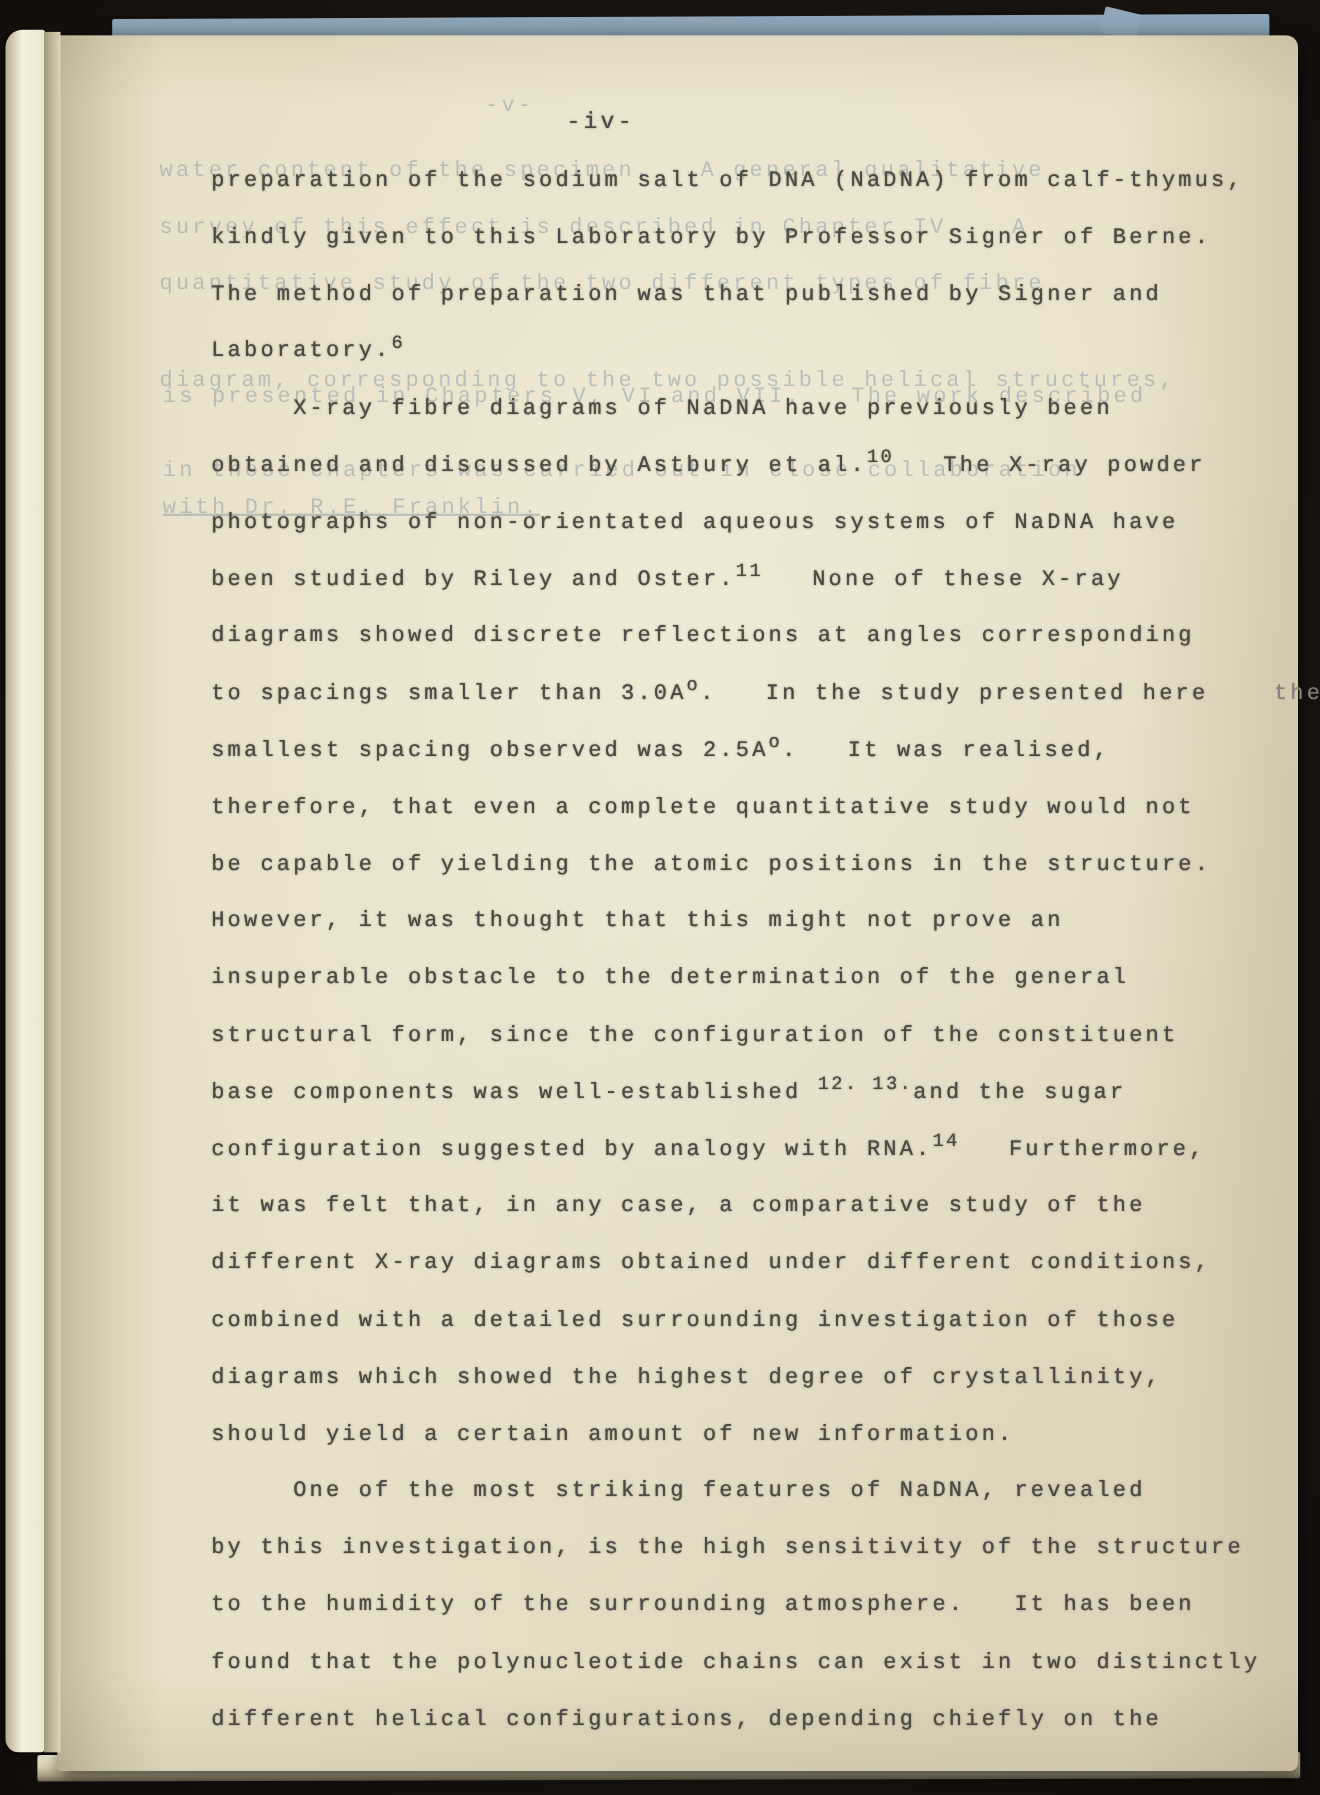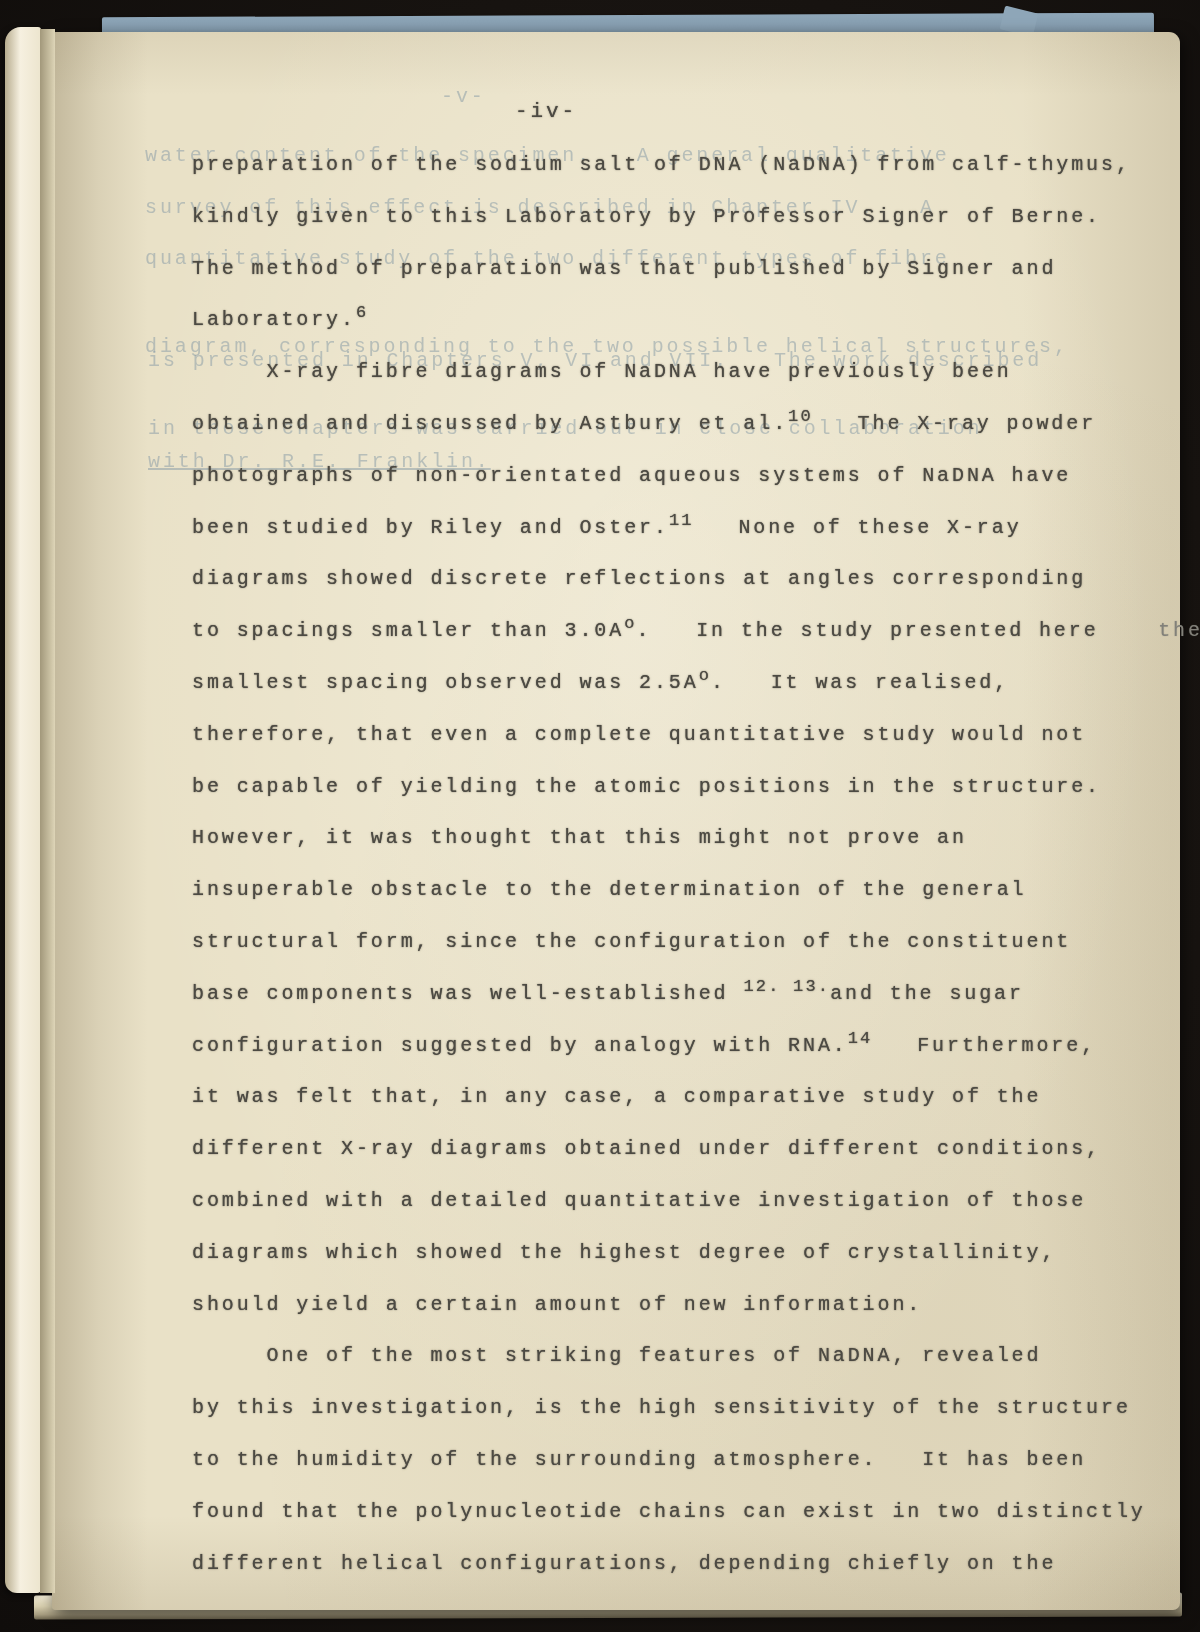--- a/index.html
+++ b/index.html
@@ -112,21 +112,21 @@
         <div class="line"><span>smallest spacing observed was 2.5A</span><span class="sup">o</span><span>.   It was realised,</span></div>
         <div class="line"><span>therefore, that even a complete quantitative study would not</span></div>
         <div class="line"><span>be capable of yielding the atomic positions in the structure.</span></div>
         <div class="line"><span>However, it was thought that this might not prove an</span></div>
         <div class="line"><span>insuperable obstacle to the determination of the general</span></div>
         <div class="line"><span>structural form, since the configuration of the constituent</span></div>
         <div class="line"><span>base components was well-established </span><span class="sup">12. 13.</span><span>and the sugar</span></div>
         <div class="line"><span>configuration suggested by analogy with RNA.</span><span class="sup">14</span><span>   Furthermore,</span></div>
         <div class="line"><span>it was felt that, in any case, a comparative study of the</span></div>
         <div class="line"><span>different X-ray diagrams obtained under different conditions,</span></div>
-        <div class="line"><span>combined with a detailed quantitative investigation of those</span></div>
+        <div class="line"><span>combined with a detailed surrounding investigation of those</span></div>
         <div class="line"><span>diagrams which showed the highest degree of crystallinity,</span></div>
         <div class="line"><span>should yield a certain amount of new information.</span></div>
         <div class="line"><span>     One of the most striking features of NaDNA, revealed</span></div>
         <div class="line"><span>by this investigation, is the high sensitivity of the structure</span></div>
         <div class="line"><span>to the humidity of the surrounding atmosphere.   It has been</span></div>
         <div class="line"><span>found that the polynucleotide chains can exist in two distinctly</span></div>
         <div class="line"><span>different helical configurations, depending chiefly on the</span></div>
       </div>
   </div>
   <div class="curl-outer"></div>

